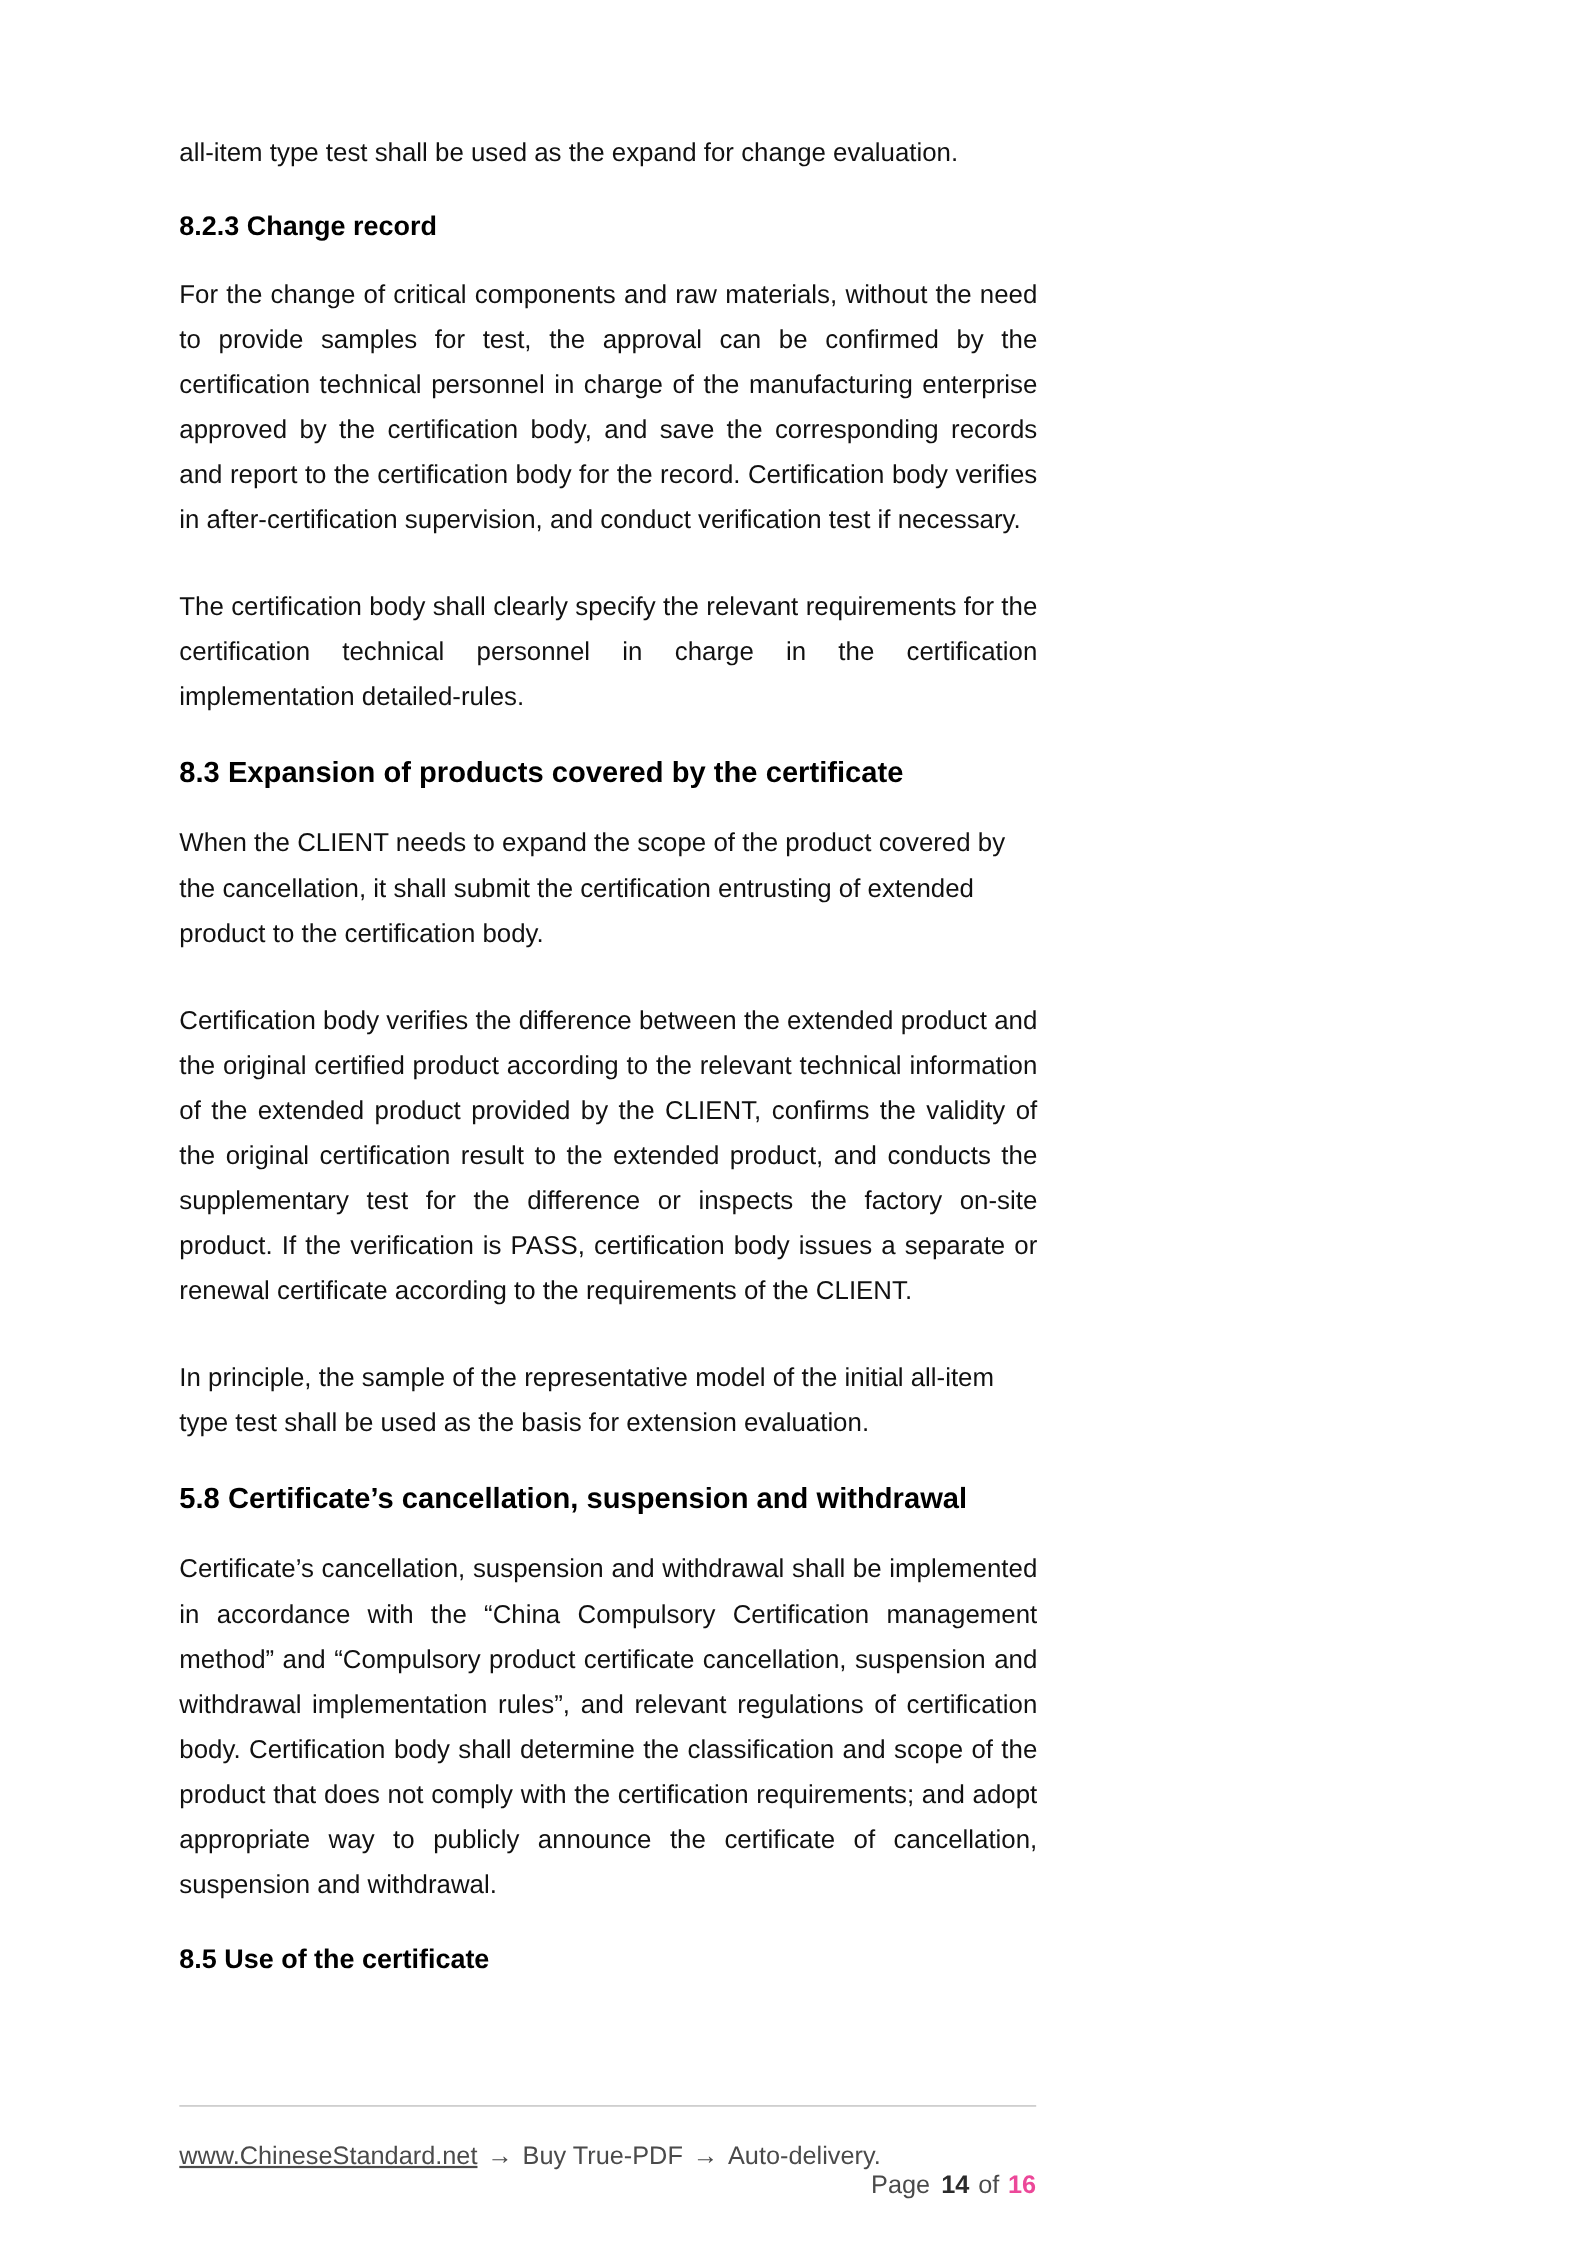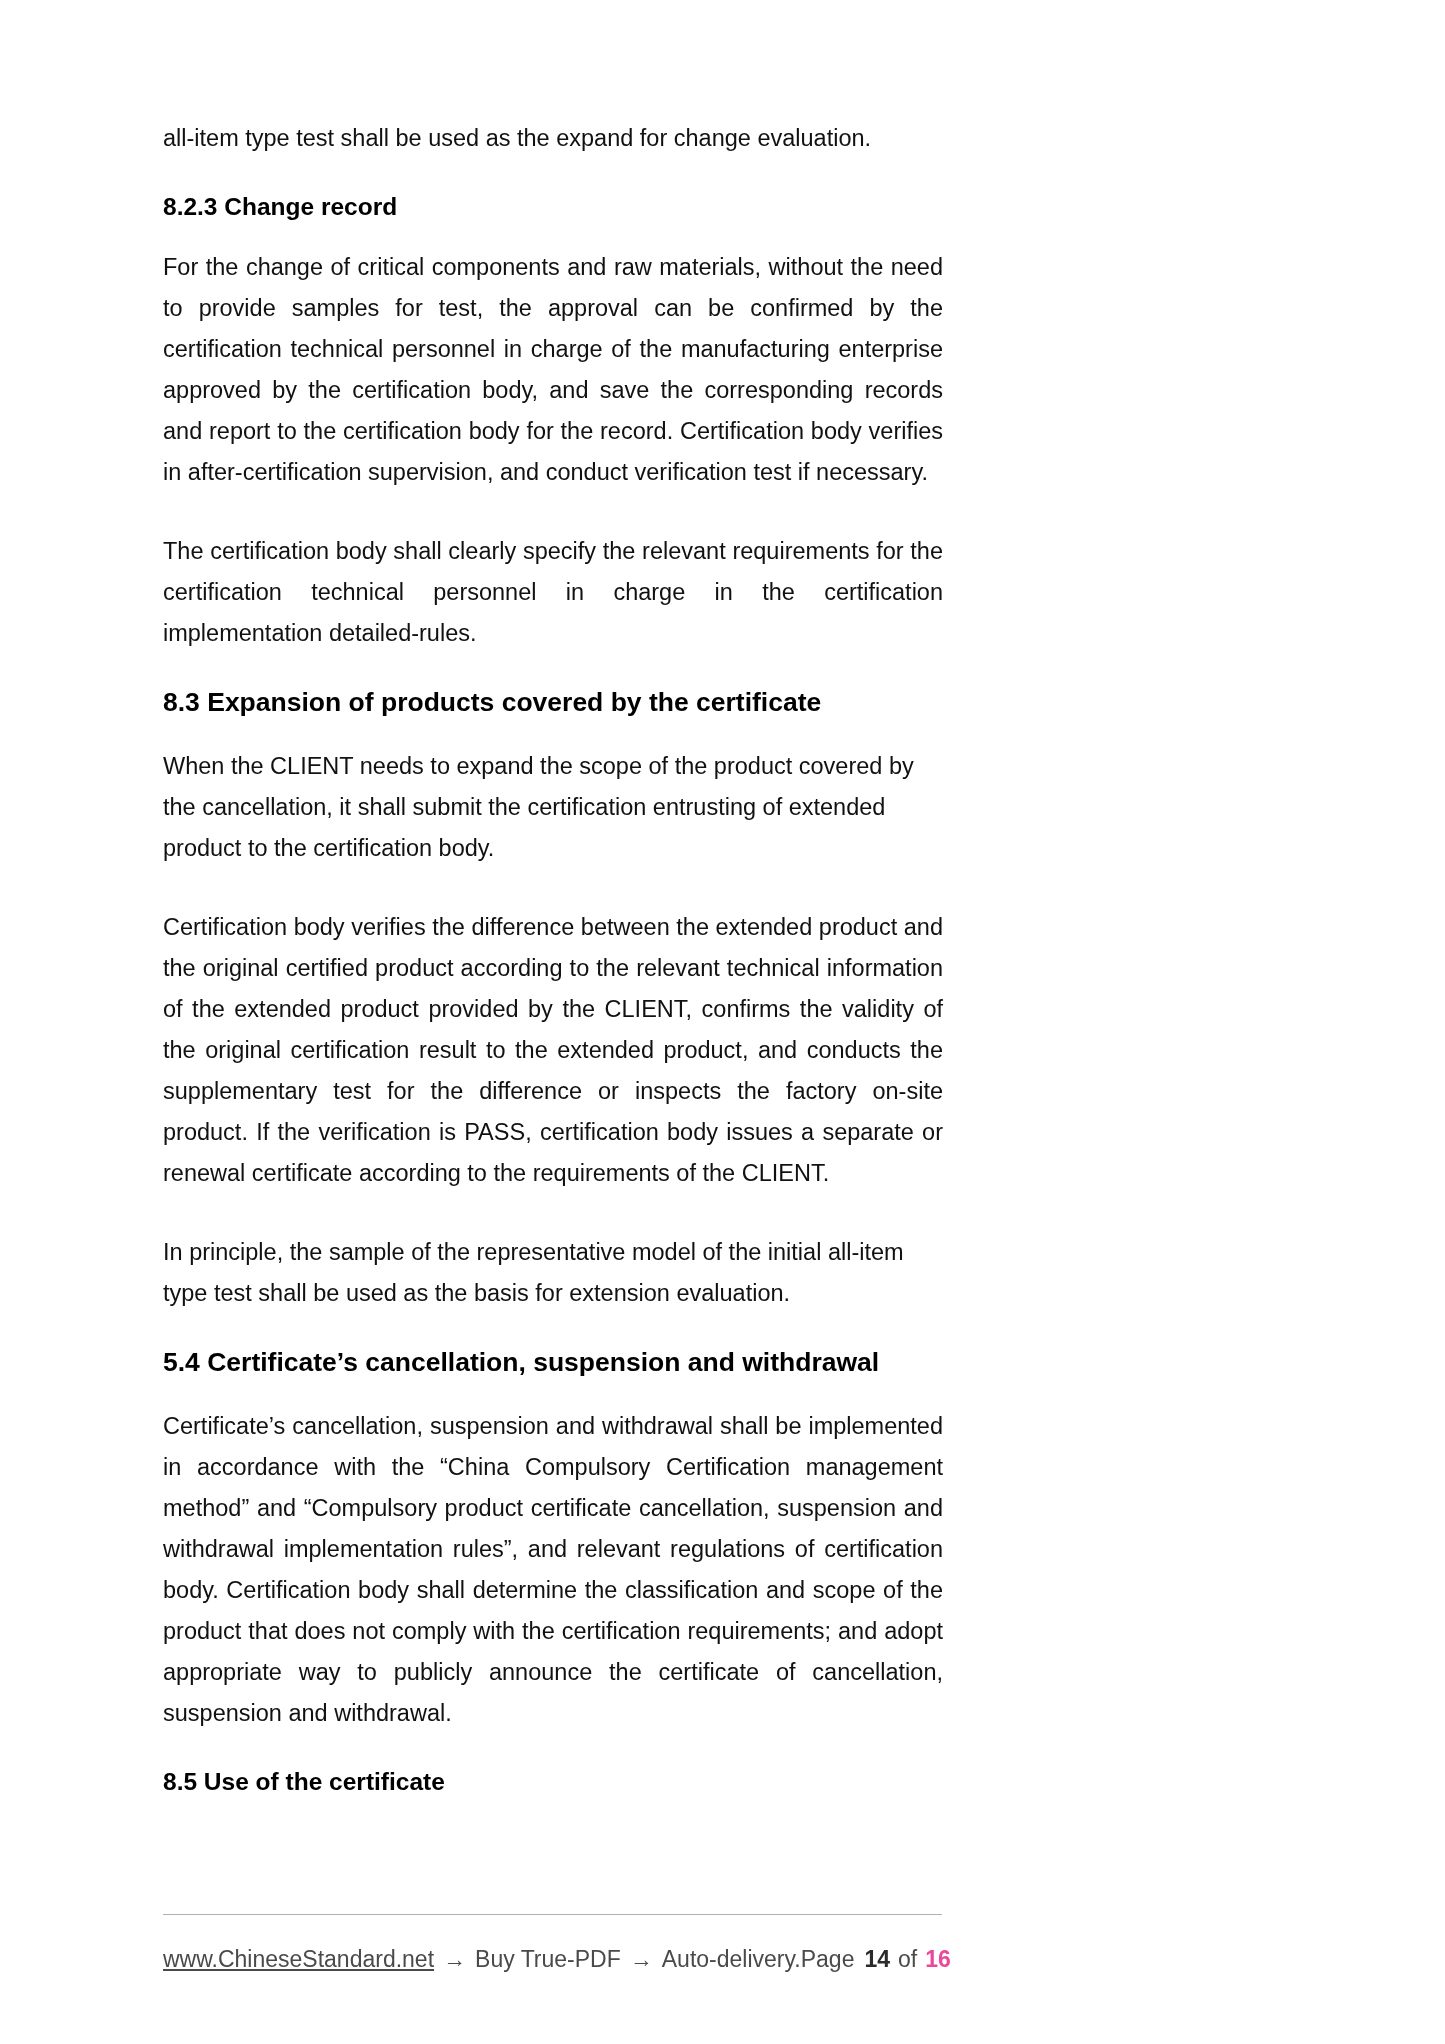--- a/index.html
+++ b/index.html
@@ -117,20 +117,21 @@
   .footer-inner {
     position: absolute;
     left: 163px;
     top: 52px;
     width: 779px;
     display: flex;
     align-items: baseline;
     font-size: 23px;
     color: #4a4a4a;
     white-space: nowrap;
+    flex-direction: column;
   }
   .footer-left {
     display: flex;
     align-items: baseline;
   }
   .footer-site {
     text-decoration: underline;
     color: #4a4a4a;
   }
   .footer-arrow {
@@ -181,21 +182,21 @@
     <div class="sp-38"></div>
 
     <p class="body-text">Certification body verifies the difference between the extended product and the original certified product according to the relevant technical information of the extended product provided by the CLIENT, confirms the validity of the original certification result to the extended product, and conducts the supplementary test for the difference or inspects the factory on-site product. If the verification is PASS, certification body issues a separate or renewal certificate according to the requirements of the CLIENT.</p>
 
     <div class="sp-38"></div>
 
     <p class="body-text nojustify">In principle, the sample of the representative model of the initial all-item type test shall be used as the basis for extension evaluation.</p>
 
     <div class="sp-30"></div>
 
-    <h3 class="section-heading big">5.4 Certificate’s cancellation, suspension and withdrawal</h3>
+    <h3 class="section-heading big">5.8 Certificate’s cancellation, suspension and withdrawal</h3>
 
     <div class="sp-26"></div>
 
     <p class="body-text">Certificate’s cancellation, suspension and withdrawal shall be implemented in accordance with the “China Compulsory Certification management method” and “Compulsory product certificate cancellation, suspension and withdrawal implementation rules”, and relevant regulations of certification body. Certification body shall determine the classification and scope of the product that does not comply with the certification requirements; and adopt appropriate way to publicly announce the certificate of cancellation, suspension and withdrawal.</p>
 
     <div class="sp-30"></div>
 
     <h3 class="section-heading">8.5 Use of the certificate</h3>
 
     <div class="sp-22"></div>

